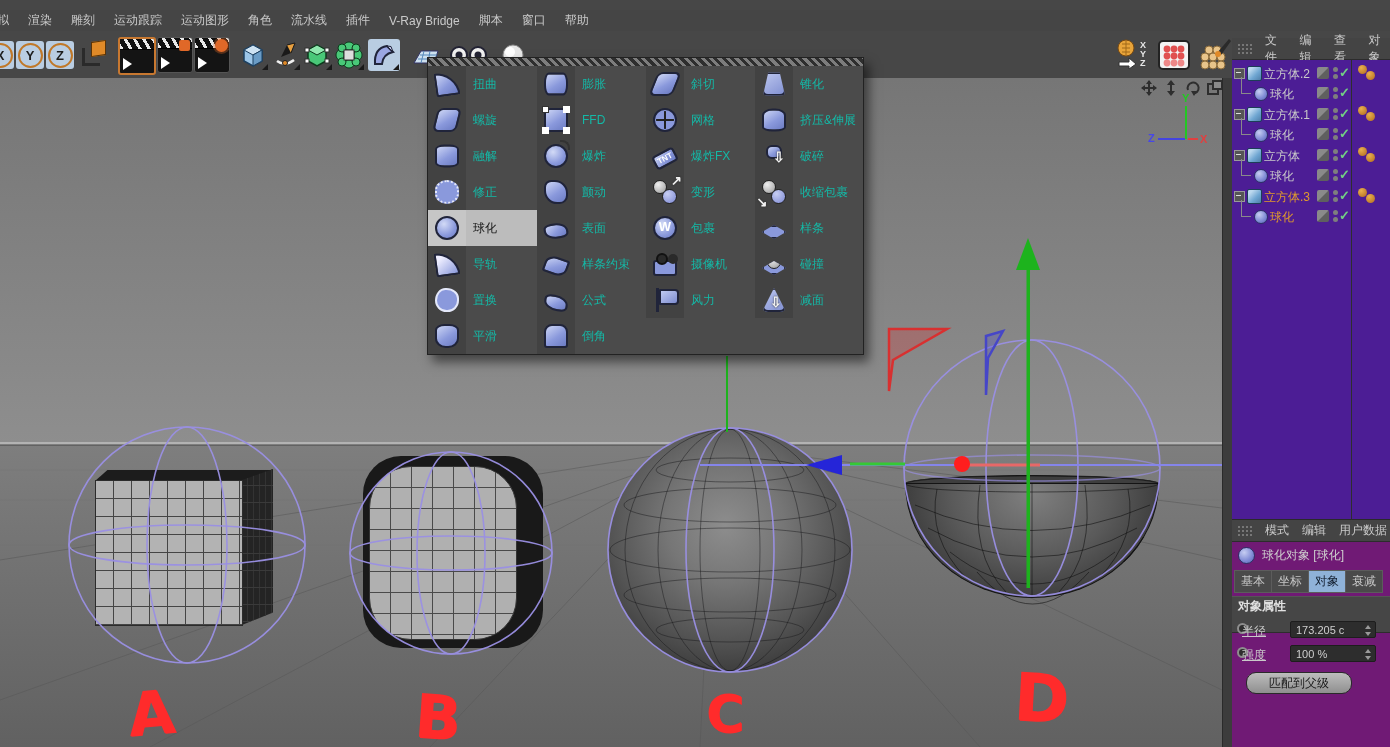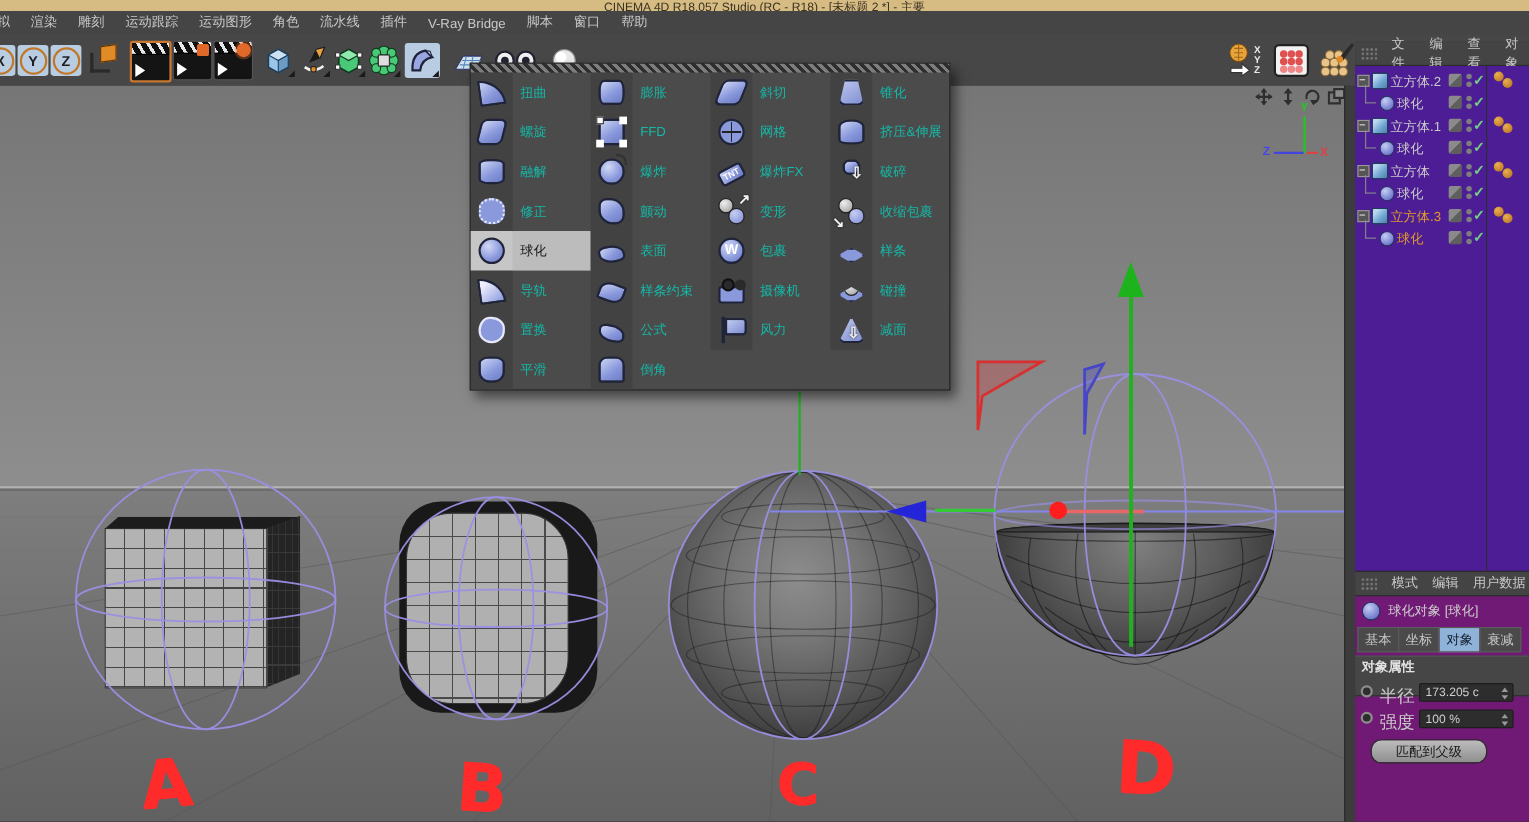--- a/index.html
+++ b/index.html
@@ -71,21 +71,21 @@
   .amobj{position:absolute;left:0;top:24px;width:158px;height:22px;display:flex;align-items:center;gap:7px;padding-left:6px;box-sizing:border-box;color:#cecece;font-size:12px;}
   .amobj .oic{width:15px;height:15px;border-radius:50%;background:radial-gradient(circle at 35% 30%,#c6cdf2,#7d89d4 60%,#5a64b0);border:1px solid #2c3166;}
   .amtabs{position:absolute;left:2px;top:50px;display:flex;}
   .amtab{padding:2px 6px;font-size:12px;color:#c6c6c6;background:#4a4a4a;border:1px solid #5c5c5c;border-right:none;}
   .amtab:last-child{border-right:1px solid #5c5c5c;}
   .amtab.active{background:#8fb2d8;color:#101c2c;}
   .amsection{position:absolute;left:0;top:76px;width:158px;height:37px;background:#464646;color:#e2e2e2;
              font-size:12px;font-weight:bold;line-height:19px;padding-left:6px;box-sizing:border-box;border-top:1px solid #555;border-bottom:1px solid #2d2d2d;}
   .amfield{position:absolute;left:0;width:158px;height:20px;}
   .amradio{position:absolute;left:5px;top:3px;width:11px;height:11px;border-radius:50%;border:2px solid #8e8e8e;background:#2e2e2e;box-sizing:border-box;}
-  .amflabel{position:absolute;left:22px;top:3px;font-size:16px;color:#c9c9c9;}
+  .amflabel{position:absolute;left:10px;top:3px;font-size:12px;color:#c9c9c9;text-decoration:underline;}
   .ambox{position:absolute;left:58px;top:1px;width:86px;height:17px;background:#2d2d2d;border:1px solid #1d1d1d;
          border-radius:2px;color:#cfcfcf;font-size:11px;line-height:17px;padding-left:5px;box-sizing:border-box;}
   .amstep{position:absolute;right:3px;top:3px;width:7px;height:11px;}
   .amstep::before{content:"";position:absolute;top:0;left:0;border-left:3.5px solid transparent;border-right:3.5px solid transparent;border-bottom:4px solid #9a9a9a;}
   .amstep::after{content:"";position:absolute;bottom:0;left:0;border-left:3.5px solid transparent;border-right:3.5px solid transparent;border-top:4px solid #9a9a9a;}
   .ambtn{position:absolute;left:14px;top:152px;width:104px;height:20px;border-radius:10px;
          background:linear-gradient(#bdbdbd,#8f8f8f);border:1px solid #2a2a2a;color:#161616;font-size:12px;
          display:flex;align-items:center;justify-content:center;}
 
   
@@ -164,23 +164,20 @@
   .dic.mesh{background:#8a99dc;}
   .dic .meshlines{position:absolute;inset:1px;border-radius:50%;
      background-image:linear-gradient(to right,transparent 45%,#222 45% 55%,transparent 55%),
                       linear-gradient(to bottom,transparent 45%,#222 45% 55%,transparent 55%);}
 </style>
 </head>
 <body>
 
 <div id="root">
 
-  <div class="abs titlebar">
-    <span>CINEMA 4D R18.057 Studio (RC - R18) - [未标题 2 *] - 主要</span>
-  </div>
 
   <div class="abs menubar">
     <span>拟</span>
     <span>渲染</span>
     <span>雕刻</span>
     <span>运动跟踪</span>
     <span>运动图形</span>
     <span>角色</span>
     <span>流水线</span>
     <span>插件</span>

